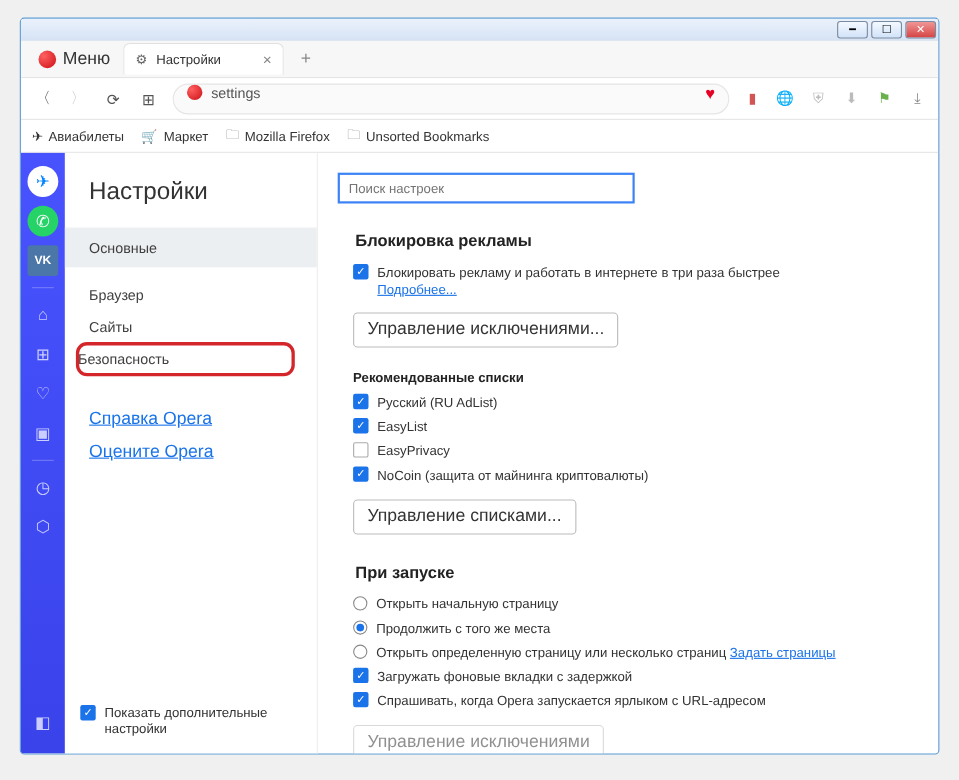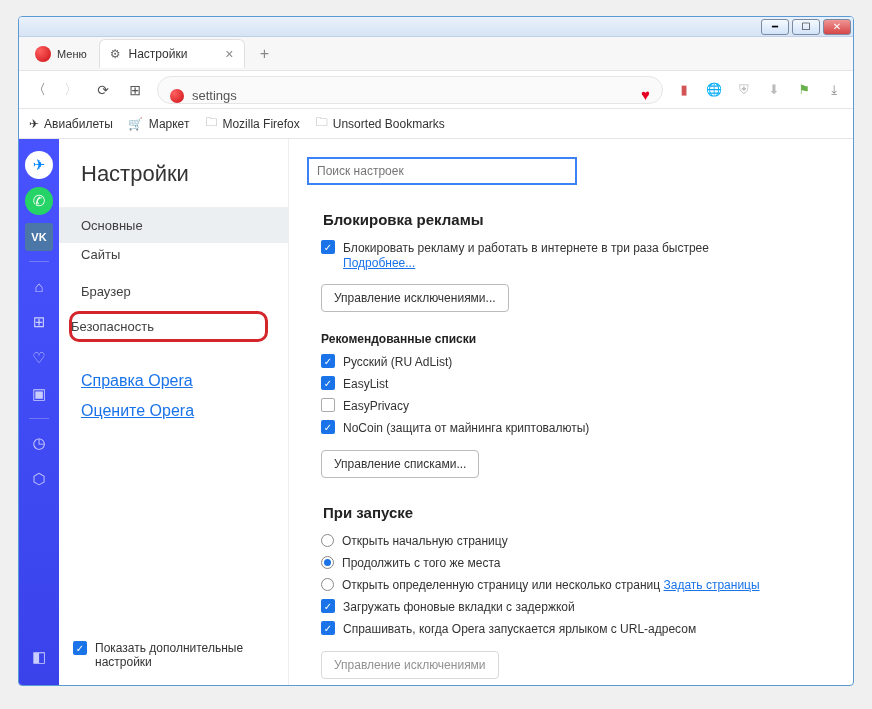--- a/index.html
+++ b/index.html
@@ -2,28 +2,28 @@
 <html><head>
 <meta charset="utf-8">
 <style>
 * { box-sizing: border-box; margin: 0; padding: 0; font-family: "Segoe UI", Arial, sans-serif; }
 body { background: #f0f0f0; width: 872px; height: 709px; overflow: hidden; }
 .window { width: 836px; height: 670px; margin: 16px auto 0; background: #fff; border: 1px solid #5b9bd5; border-radius: 4px; overflow: hidden; display: flex; flex-direction: column; }
 .titlebar { height: 20px; background: linear-gradient(#eaf1fb,#d7e4f5); border-bottom:1px solid #c0d0e8; display:flex; justify-content:flex-end; align-items:center; padding:0 2px; gap:3px;}
 .winbtn { width:28px; height:16px; border:1px solid #7a8aa0; border-radius:3px; display:flex; align-items:center; justify-content:center; font-size:10px; }
 .winbtn.min{background:linear-gradient(#f4f9ff,#d2e3f9);} .winbtn.max{background:linear-gradient(#f4f9ff,#d2e3f9);} .winbtn.close{background:linear-gradient(#f09595,#d64545); color:#fff;}
 .tabbar { height:34px; background:#f7f7f7; border-bottom:1px solid #e5e5e5; display:flex; align-items:center; padding-left:6px; gap:2px;}
-.menu-btn{display:flex; align-items:center; gap:6px; padding:6px 10px; font-size:11px; color:#333; border-radius:4px;}
+.menu-btn{display:flex; align-items:center; gap:6px; padding:6px 10px; font-size:16px; color:#333; border-radius:4px;}
 .opera-logo{width:16px;height:16px;border-radius:50%;background:radial-gradient(circle at 30% 30%,#ff6060,#cc0f16);}
 .tab{display:flex;align-items:center;gap:8px;padding:6px 10px;background:#fff;border:1px solid #e0e0e0;border-bottom:none;border-radius:6px 6px 0 0;font-size:12px;color:#333;}
 .tab .gear{font-size:12px;color:#666;} .tab .x{font-size:14px;color:#888;margin-left:30px;}
 .newtab{width:24px;height:24px;display:flex;align-items:center;justify-content:center;color:#888;font-size:16px;margin-left:6px;}
 .addrbar{height:38px;border-bottom:1px solid #e5e5e5;display:flex;align-items:center;padding:0 10px;gap:12px;}
 .nav-ico{width:20px;height:20px;display:flex;align-items:center;justify-content:center;color:#555;font-size:14px;}
-.addr-field{flex:1;display:flex;align-items:flex-end;gap:8px;background:#fafafa;border:1px solid #e5e5e5;border-radius:20px;height:28px;padding:0 12px;font-size:13px;color:#555;}
+.addr-field{flex:1;display:flex;align-items:flex-start;gap:8px;background:#fafafa;border:1px solid #e5e5e5;border-radius:20px;height:28px;padding:0 12px;font-size:13px;color:#555;}
 .addr-field .mini-o{width:14px;height:14px;border-radius:50%;background:radial-gradient(circle at 30% 30%,#ff6060,#cc0f16);}
 .heart{color:#e60023;font-size:15px;}
 .ext-ico{width:18px;height:18px;display:flex;align-items:center;justify-content:center;font-size:13px;}
 .bookbar{height:30px;border-bottom:1px solid #e5e5e5;display:flex;align-items:center;padding:0 10px;gap:16px;font-size:12px;color:#333;}
 .bm{display:flex;align-items:center;gap:5px;}
 .bm .ficon{color:#888;}
 .content{flex:1;display:flex;min-height:0;}
 .sdock{width:40px;background:#4b4fff;background:linear-gradient(#4853ff,#3a43ea);display:flex;flex-direction:column;align-items:center;padding-top:12px;gap:8px;}
 .dock-ic{width:28px;height:28px;display:flex;align-items:center;justify-content:center;color:#c9cdff;font-size:15px;border-radius:4px;}
 .dock-ic.msg{border-radius:50%;background:#fff;color:#0084ff;}
@@ -41,21 +41,21 @@
 .nav-link a{color:#1a73e8;text-decoration:underline;}
 .nav-bottom{margin-top:auto;padding:10px 14px 16px;display:flex;align-items:flex-start;gap:8px;font-size:12px;color:#333;}
 .chk{width:14px;height:14px;background:#1a73e8;border-radius:2px;display:inline-flex;align-items:center;justify-content:center;color:#fff;font-size:10px;flex-shrink:0;}
 .chk.unchecked{background:#fff;border:1px solid #aaa;color:transparent;}
 .main{flex:1;padding:18px 18px 0;overflow:hidden;font-size:13px;color:#333;}
 .search-set{width:270px;height:28px;border:2px solid #3b82f6;padding:0 8px;font-size:12px;color:#888;outline:none;}
 .section-h{font-size:15px;font-weight:600;margin:26px 16px 12px;color:#222;}
 .row{display:flex;align-items:flex-start;gap:8px;margin:6px 0 6px 14px;font-size:12px;color:#333;}
 .row label{line-height:16px;}
 .link{color:#1a73e8;text-decoration:underline;cursor:pointer;}
-.btn{display:inline-block;background:#fff;border:1px solid #bbb;border-radius:4px;padding:6px 12px;font-size:12px;margin:8px 0 0 14px;color:#333;}
+.btn{display:inline-block;background:#fff;border:1px solid #bbb;border-radius:4px;padding:6px 12px;font-size:16px;margin:8px 0 0 14px;color:#333;}
 .sub-h{font-size:12px;font-weight:700;margin:20px 0 8px 14px;color:#222;}
 .radio{width:13px;height:13px;border:1px solid #888;border-radius:50%;display:inline-flex;align-items:center;justify-content:center;flex-shrink:0;margin-top:1px;}
 .radio.sel::after{content:"";width:7px;height:7px;background:#1a73e8;border-radius:50%;}
 </style>
 </head>
 <body>
 
 <div class="window">
   <div class="titlebar">
     <div class="winbtn min">━</div>
@@ -126,22 +126,22 @@
       <div class="dock-ic">▣</div>
       <div class="dock-sep"></div>
       <div class="dock-ic">◷</div>
       <div class="dock-ic">⬡</div>
       <div class="dock-ic dock-last">◧</div>
     </div>
 
     <div class="settings-nav">
       <div class="settings-title">Настройки</div>
       <div class="nav-item active">Основные</div>
+      <div class="nav-item" style="border-top:none;padding-top:18px">Браузер</div>
       <div class="nav-item" style="border-top:none;padding-top:4px;padding-bottom:4px">Сайты</div>
-      <div class="nav-item" style="border-top:none;padding-top:18px">Браузер</div>
       <div class="nav-item hl" style="border-top:none">
         <span>Безопасность</span>
         <span class="hl-ring"></span>
       </div>
       <div style="height:22px"></div>
       <div class="nav-link"><a>Справка Opera</a></div>
       <div class="nav-link"><a>Оцените Opera</a></div>
       <div class="nav-bottom">
         <span class="chk">✓</span>
         <span>Показать дополнительные настройки</span>

